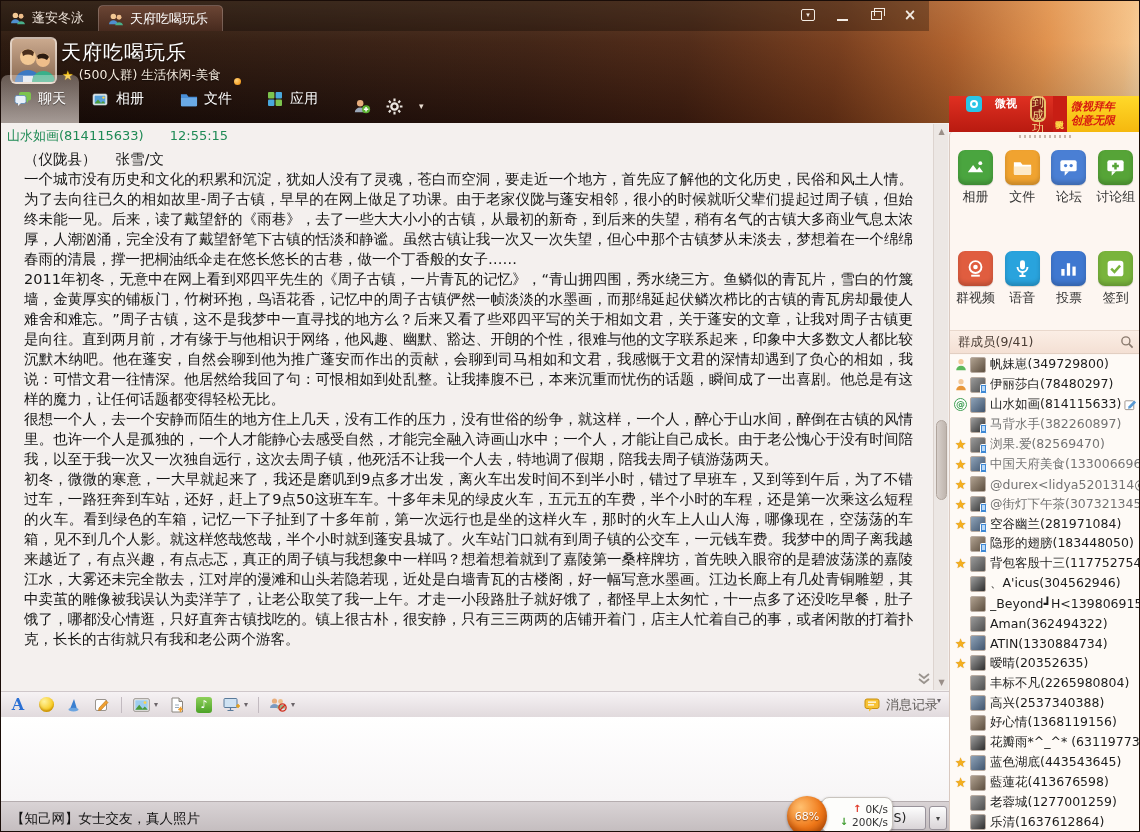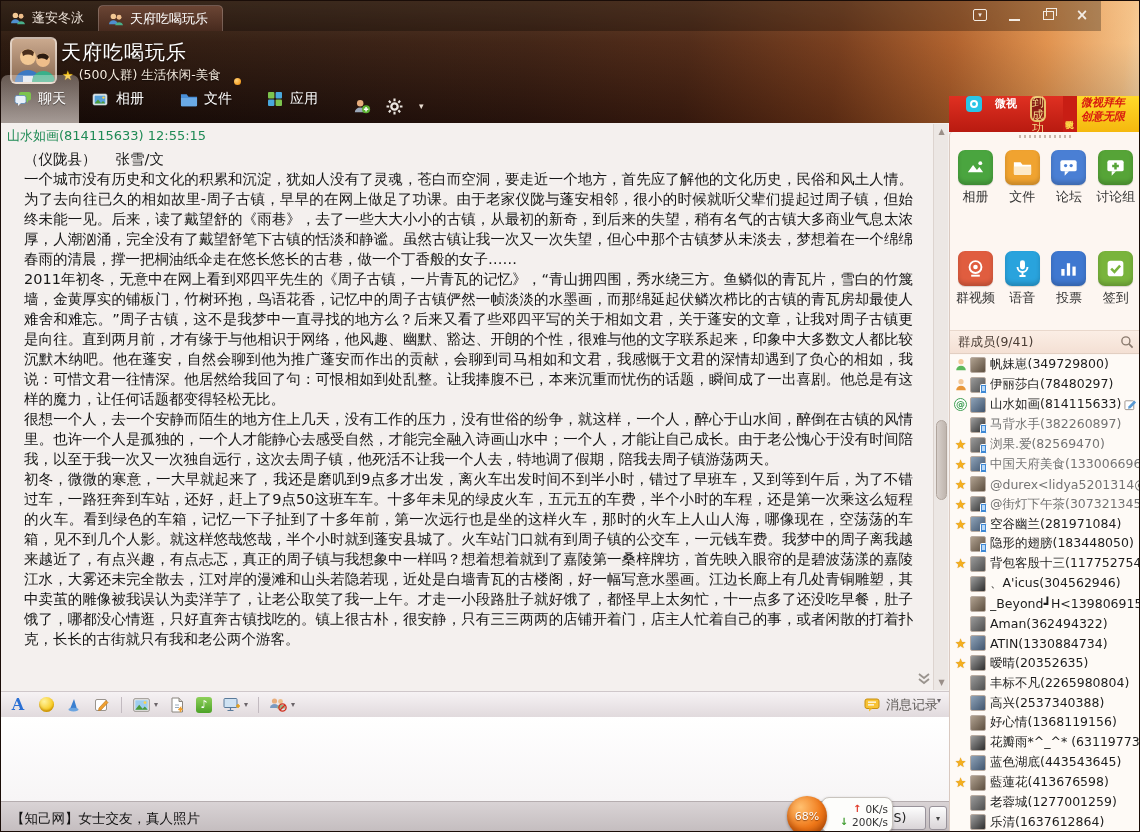--- a/index.html
+++ b/index.html
@@ -5,21 +5,21 @@
   * { margin:0; padding:0; box-sizing:border-box; }
   html,body { width:1140px; height:832px; overflow:hidden; font-family:"DejaVu Sans","Liberation Sans",sans-serif; }
   .window { position:relative; width:1140px; height:832px; background:#f4f0ee; overflow:hidden; border:1px solid #1a0d08; }
 
   
   .chrome { position:absolute; left:0; top:0; width:1140px; height:122px;
     background:
       linear-gradient(180deg, rgba(255,200,140,0.22) 0%, rgba(255,180,110,0.10) 34%, rgba(0,0,0,0.18) 100%),
       linear-gradient(97deg, #170b07 0%, #22110c 28%, #2e160e 46%, #3f1d10 60%, #6b3317 73%, #a85a28 83%, #dd8f4c 91%, #f3c289 98%, #f7d9ae 100%);
   }
-  .tabbar { position:absolute; left:0; top:0; width:1100px; height:30px; background:rgba(0,0,0,0.28); display:flex; align-items:flex-end; }
+  .tabbar { position:absolute; left:0; top:0; width:928px; height:30px; background:rgba(0,0,0,0.28); display:flex; align-items:flex-end; }
   .tab { height:26px; display:flex; align-items:center; gap:5px; padding:0 14px 0 8px; color:#e9ded4; font-size:13px; cursor:default; }
   .tab.active { background:linear-gradient(180deg,#6b4534,#472a1e); border:1px solid rgba(255,255,255,0.22); border-bottom:none; border-radius:5px 5px 0 0; color:#ffffff; }
   .tab-ic { display:inline-flex; width:18px; height:14px; }
   .wincontrols { position:absolute; right:6px; top:4px; display:flex; gap:8px; align-items:center; }
   .wc { width:26px; height:20px; display:flex; align-items:center; justify-content:center; color:#f3ece4; }
   .wc-skinbox { width:14px; height:12px; border:1px solid #f3ece4; border-radius:2px; display:flex; align-items:center; justify-content:center; font-size:7px; line-height:1; }
   .wc-minbar { width:11px; height:2px; background:#f3ece4; margin-top:9px; }
   .wc-maxbox { position:relative; width:11px; height:9px; border:1px solid #f3ece4; }
   .wc-maxbox::before { content:""; position:absolute; left:2px; top:-4px; width:9px; height:7px; border:1px solid #f3ece4; border-bottom:none; }
   .wc-close { font-size:15px; font-weight:bold; line-height:1; }
@@ -39,27 +39,27 @@
   .caret { color:#e9ded2; font-size:9px; margin-left:2px; }
 
   
   .ad { position:absolute; left:948px; top:95px; width:192px; height:36px; display:flex; overflow:hidden; cursor:pointer; }
   .ad-red { flex:1; background:linear-gradient(180deg,#e03022,#b81a10); display:flex; align-items:flex-start; gap:13px; padding-left:17px; }
   .ad-logo { width:16px; height:16px; border-radius:4px; background:#29c5e6; display:flex; align-items:center; justify-content:center; flex:none; }
   .ad-logo i { width:8px; height:8px; border:2px solid #fff; border-radius:50%; }
   .ad-brand { color:#fff; font-size:11px; font-weight:bold; flex:none; }
   .ad-scroll { width:16px; height:26px; background:linear-gradient(180deg,#7a1410,#9c241a); border:2px solid #e8c06a; border-radius:6px; color:#f5d98a; font-size:12px; line-height:1.1; display:flex; align-items:center; justify-content:center; text-align:center; flex:none; }
   .ad-ribbon { width:14px; background:#c81e14; color:#ffe24a; font-size:8.5px; writing-mode:vertical-rl; display:flex; align-items:center; justify-content:center; flex:none; }
-  .ad-yellow { width:64px; background:linear-gradient(180deg,#ffd92a,#f5b80e); display:flex; flex-direction:column; justify-content:flex-start; padding-left:4px; flex:none; }
+  .ad-yellow { width:74px; background:linear-gradient(180deg,#ffd92a,#f5b80e); display:flex; flex-direction:column; justify-content:center; padding-left:4px; flex:none; }
   .ad-line { color:#d81a10; font-size:11px; font-weight:bold; font-style:italic; line-height:1.25; white-space:nowrap; }
 
   
   .chatarea { position:absolute; left:0; top:122px; width:948px; height:568px; background:#f4f0ee; overflow:hidden; }
   .senderline { padding:4px 0 2px 6px; font-size:13px; color:#1f8a55; }
-  .senderline .time { }
+  .senderline .time { margin-left:22px; }
   .msgbody { padding:2px 36px 0 23px; font-size:14.5px; line-height:20px; color:#161616; }
   .msg-para { text-align:justify; }
   .vscroll { position:absolute; right:1px; top:1px; width:15px; height:566px; background:rgba(222,214,210,0.35); border-left:1px solid #ddd4cf; }
   .vs-arrow { position:absolute; left:0; width:15px; height:15px; color:#9a8f88; font-size:8px; display:flex; align-items:center; justify-content:center; }
   .vs-up { top:0; } .vs-down { bottom:0; }
   .vs-thumb { position:absolute; left:2px; top:296px; width:11px; height:80px; border-radius:6px; background:linear-gradient(90deg,#d8d0cb,#bfb5ae); border:1px solid #b0a59d; }
   .jumpbottom { position:absolute; right:18px; bottom:6px; width:14px; height:14px; }
 
   
   .ctoolbar { position:absolute; left:0; top:690px; width:948px; height:26px; background:linear-gradient(180deg,#f6f2f4,#e1dadd); border-top:1px solid #cfc7ca; display:flex; align-items:center; padding:0 8px; gap:10px; }

